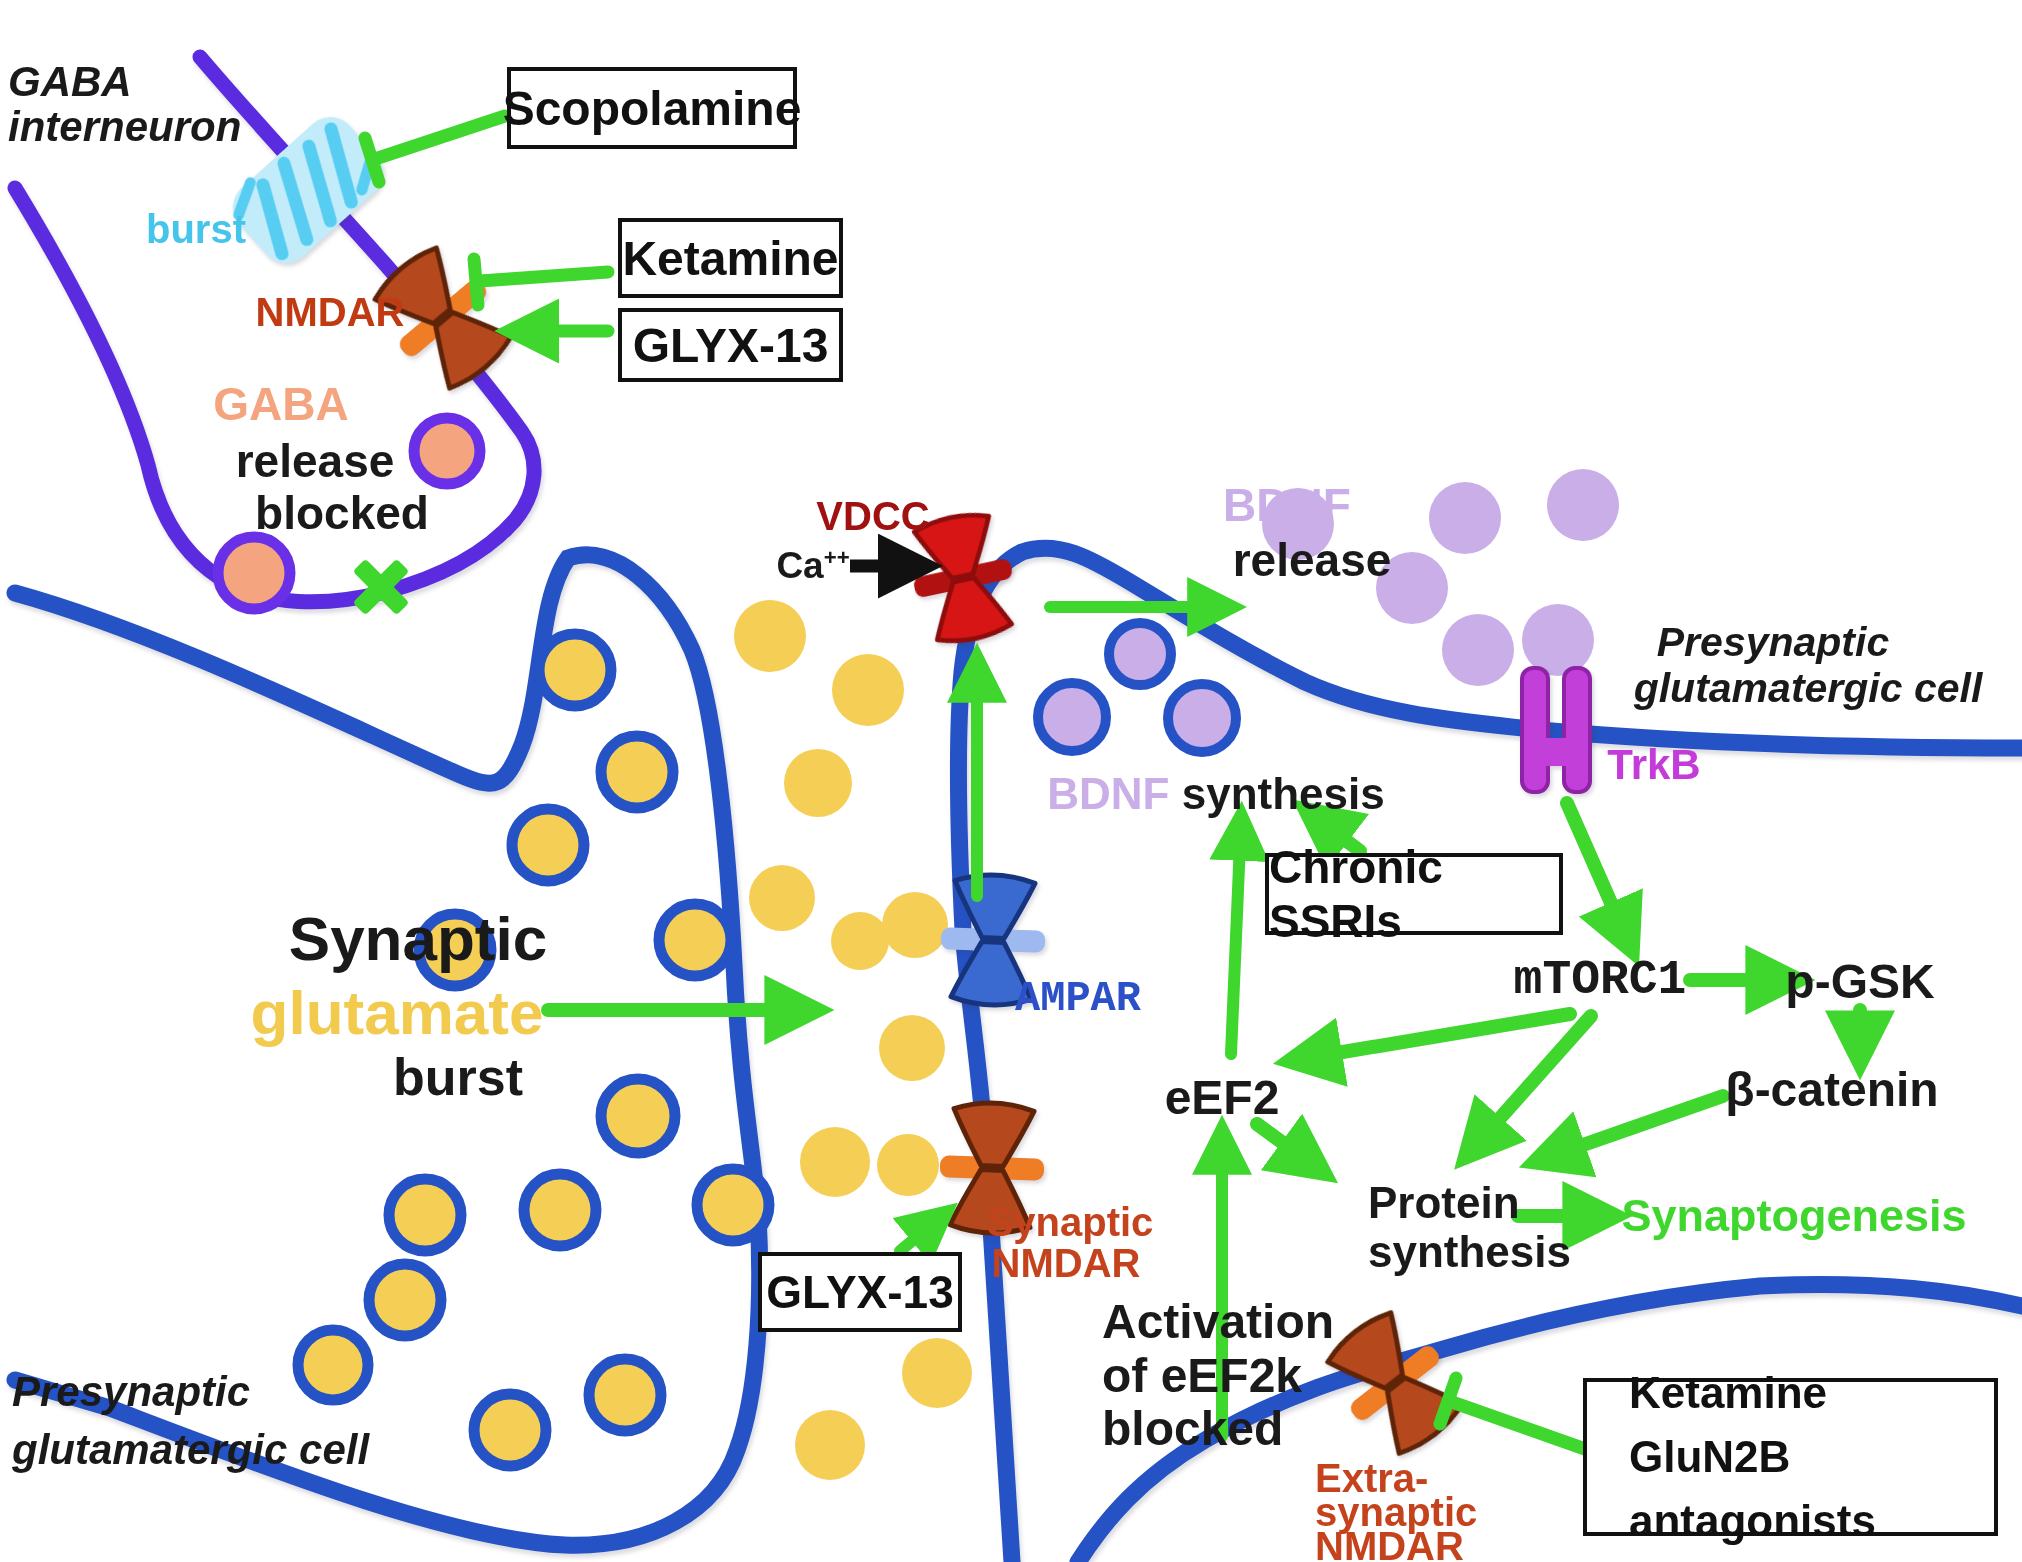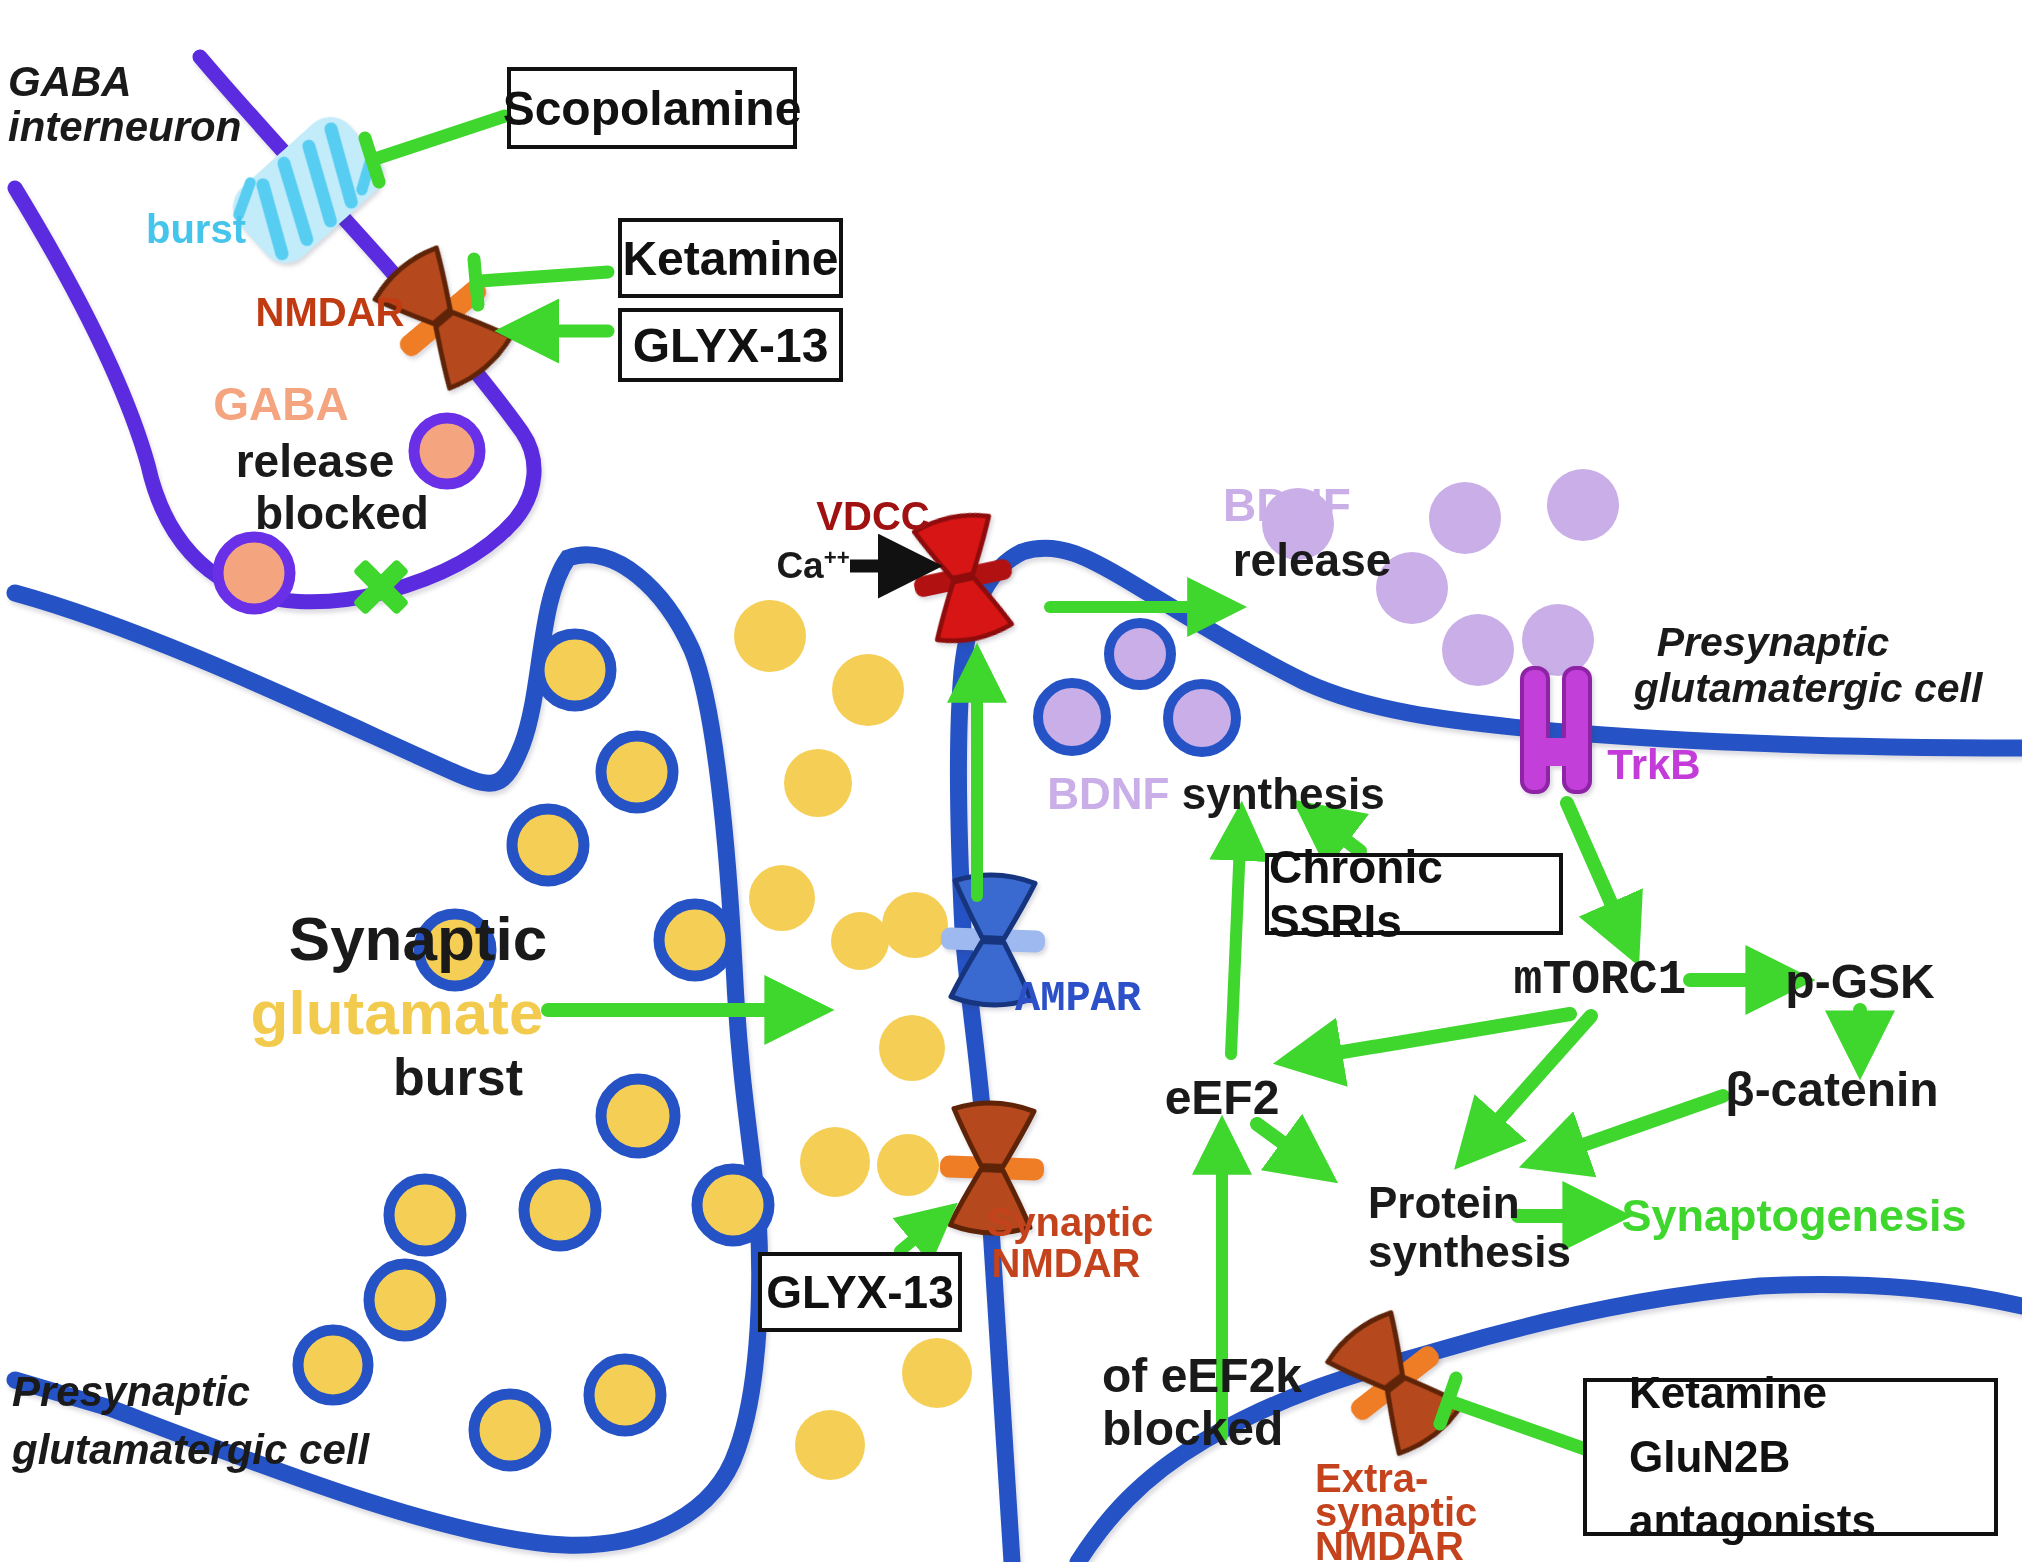--- a/index.html
+++ b/index.html
@@ -182,20 +182,21 @@
 <div class="lbl" style="left:1600px;top:980px;font-size:48px;font-family:Liberation Mono, monospace;">mTORC1</div>
 <div class="lbl" style="left:1860px;top:981px;font-size:48px;">p-GSK</div>
 <div class="lbl" style="left:1832px;top:1089px;font-size:48px;">β-catenin</div>
 <div class="lbl" style="left:1222px;top:1097px;font-size:48px;text-align:center;">eEF2</div>
 
 <div class="lbl-left" style="left:1368px;top:1203px;font-size:44px;">Protein</div>
 <div class="lbl-left" style="left:1368px;top:1252px;font-size:44px;">synthesis</div>
 
 <div class="lbl" style="left:1794px;top:1216px;font-size:45px;color:#3fd62e;">Synaptogenesis</div>
 
+<div class="lbl-left" style="left:1102px;top:1321px;font-size:48px;">Activation</div>
 <div class="lbl-left" style="left:1102px;top:1375px;font-size:48px;">of eEF2k</div>
 <div class="lbl-left" style="left:1102px;top:1428px;font-size:48px;">blocked</div>
 
 <div class="lbl" style="left:1070px;top:1222px;font-size:40px;color:#c4431c;">Synaptic</div>
 <div class="lbl" style="left:1066px;top:1263px;font-size:40px;color:#c4431c;">NMDAR</div>
 
 <div class="lbl-left" style="left:1315px;top:1478px;font-size:40px;color:#c4431c;">Extra-</div>
 <div class="lbl-left" style="left:1315px;top:1512px;font-size:40px;color:#c4431c;">synaptic</div>
 <div class="lbl-left" style="left:1315px;top:1546px;font-size:40px;color:#c4431c;">NMDAR</div>
 

